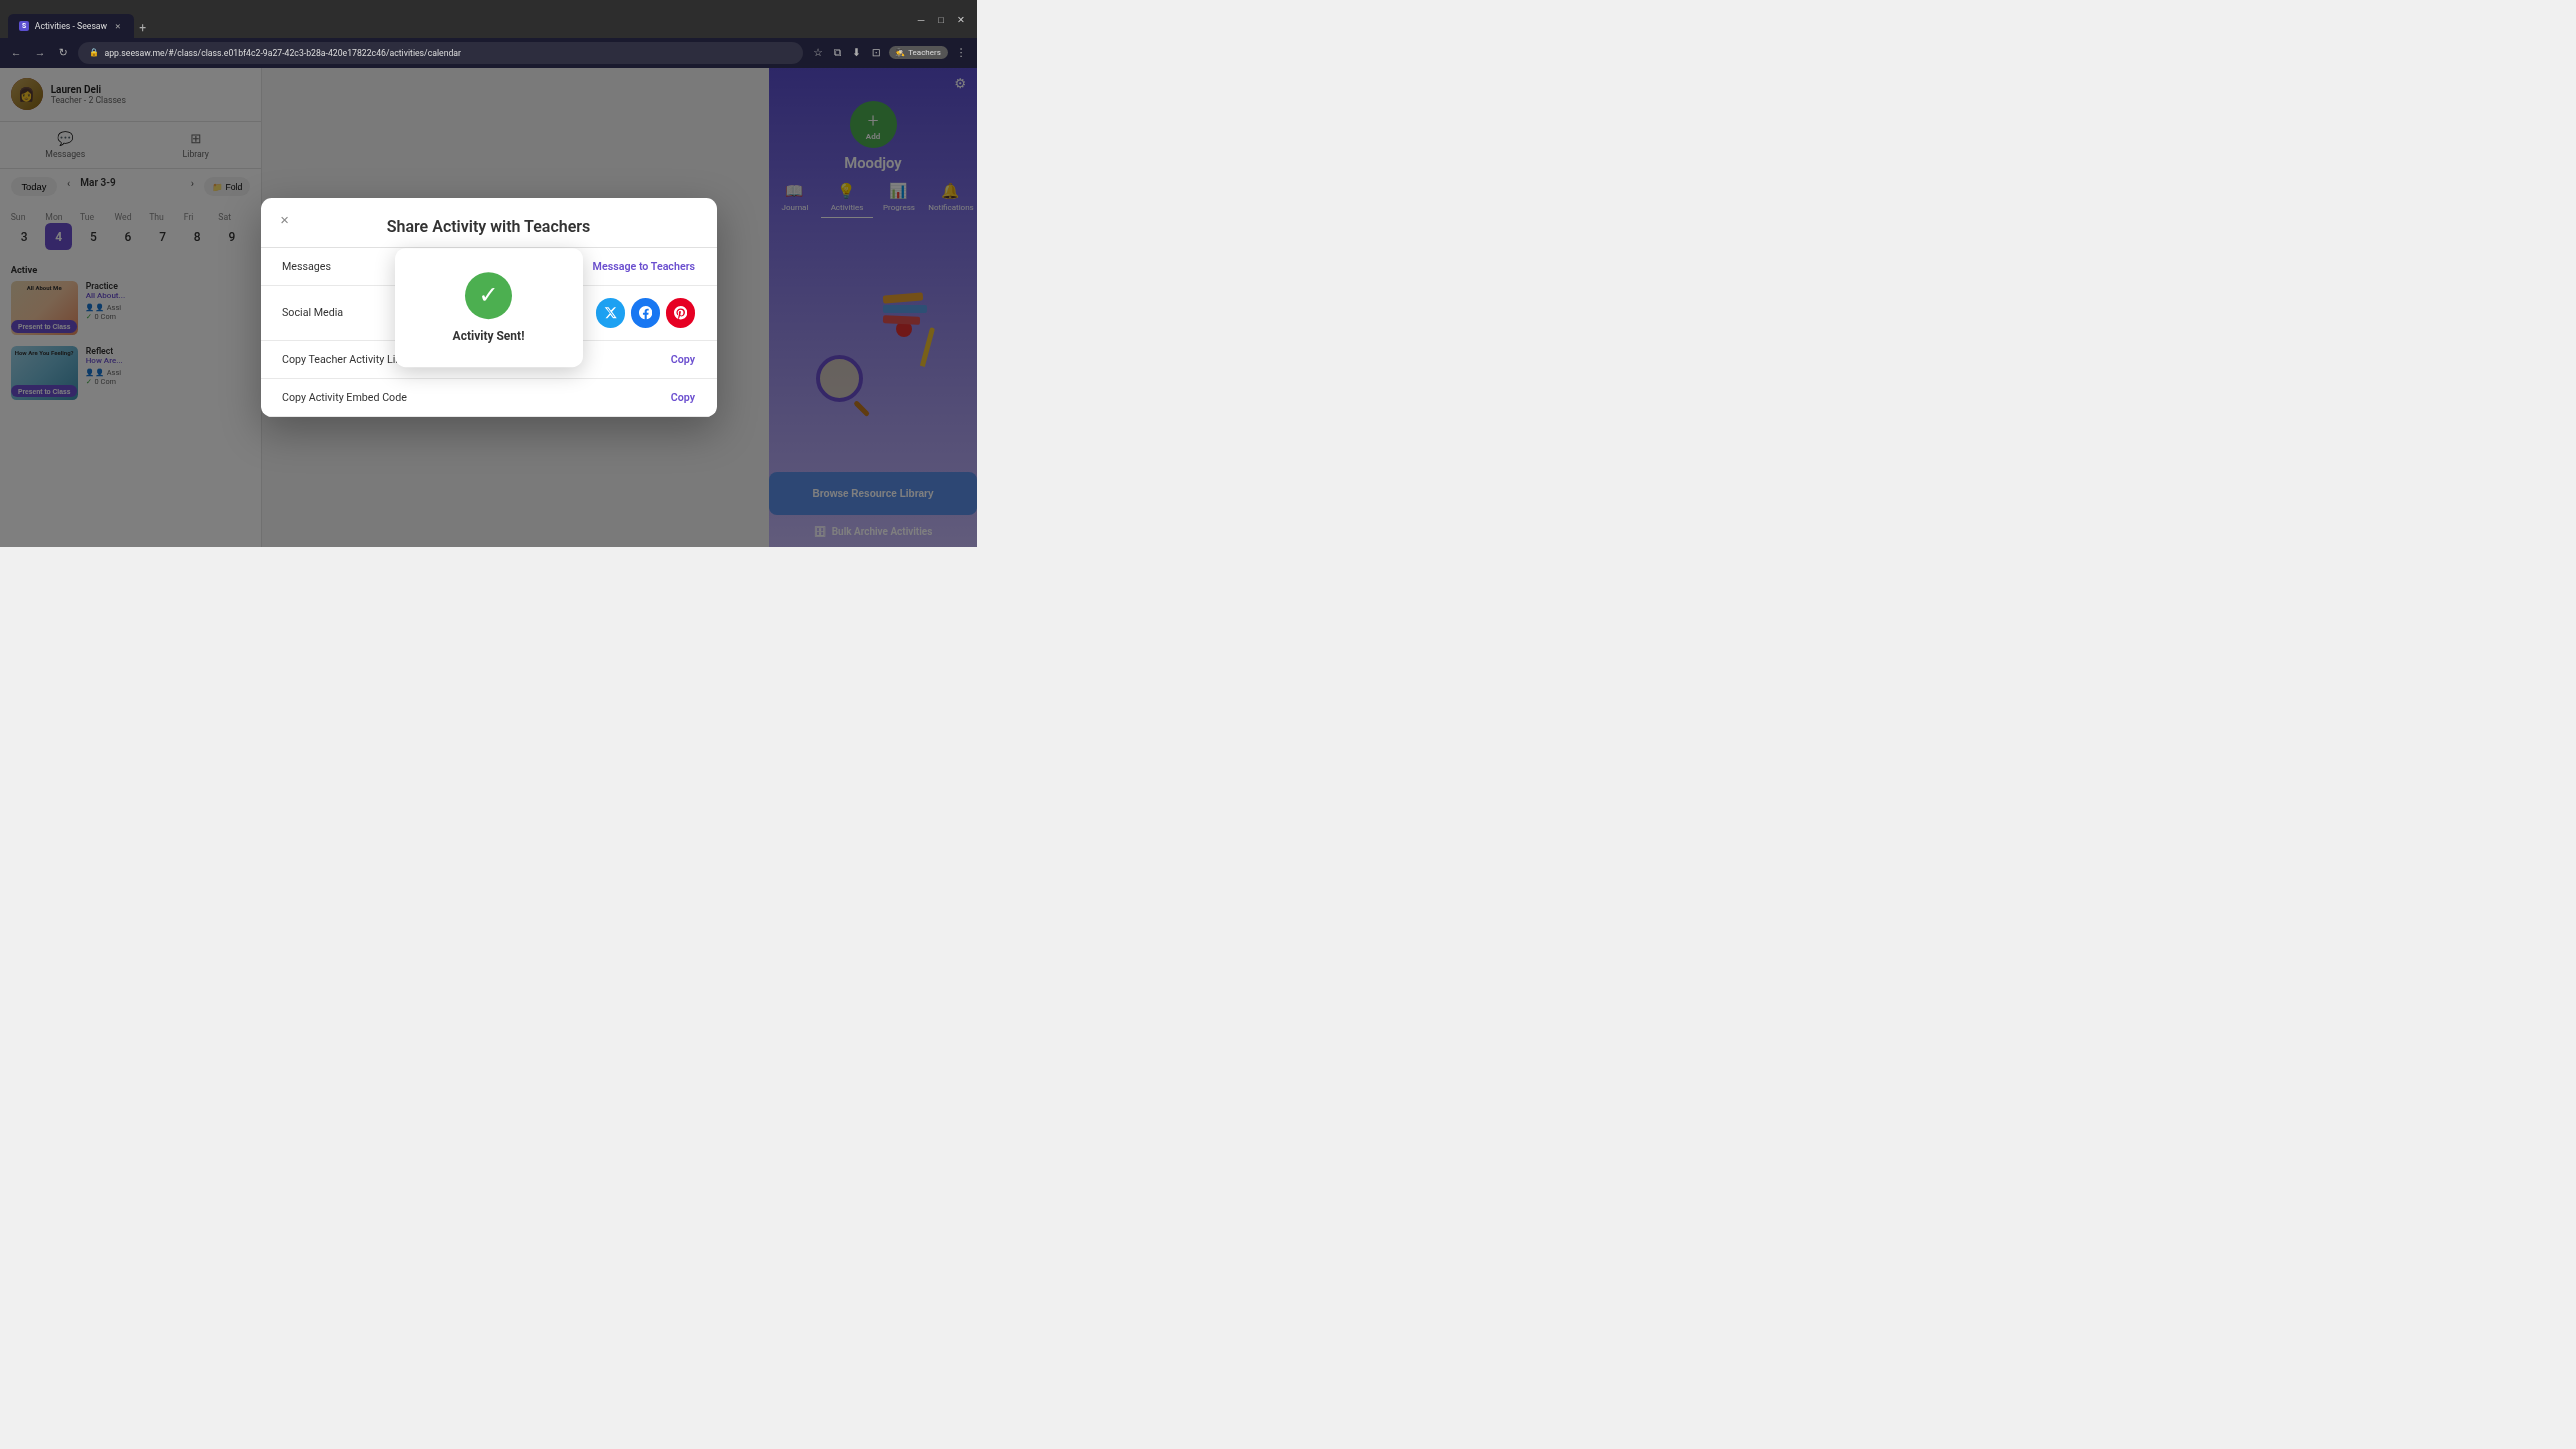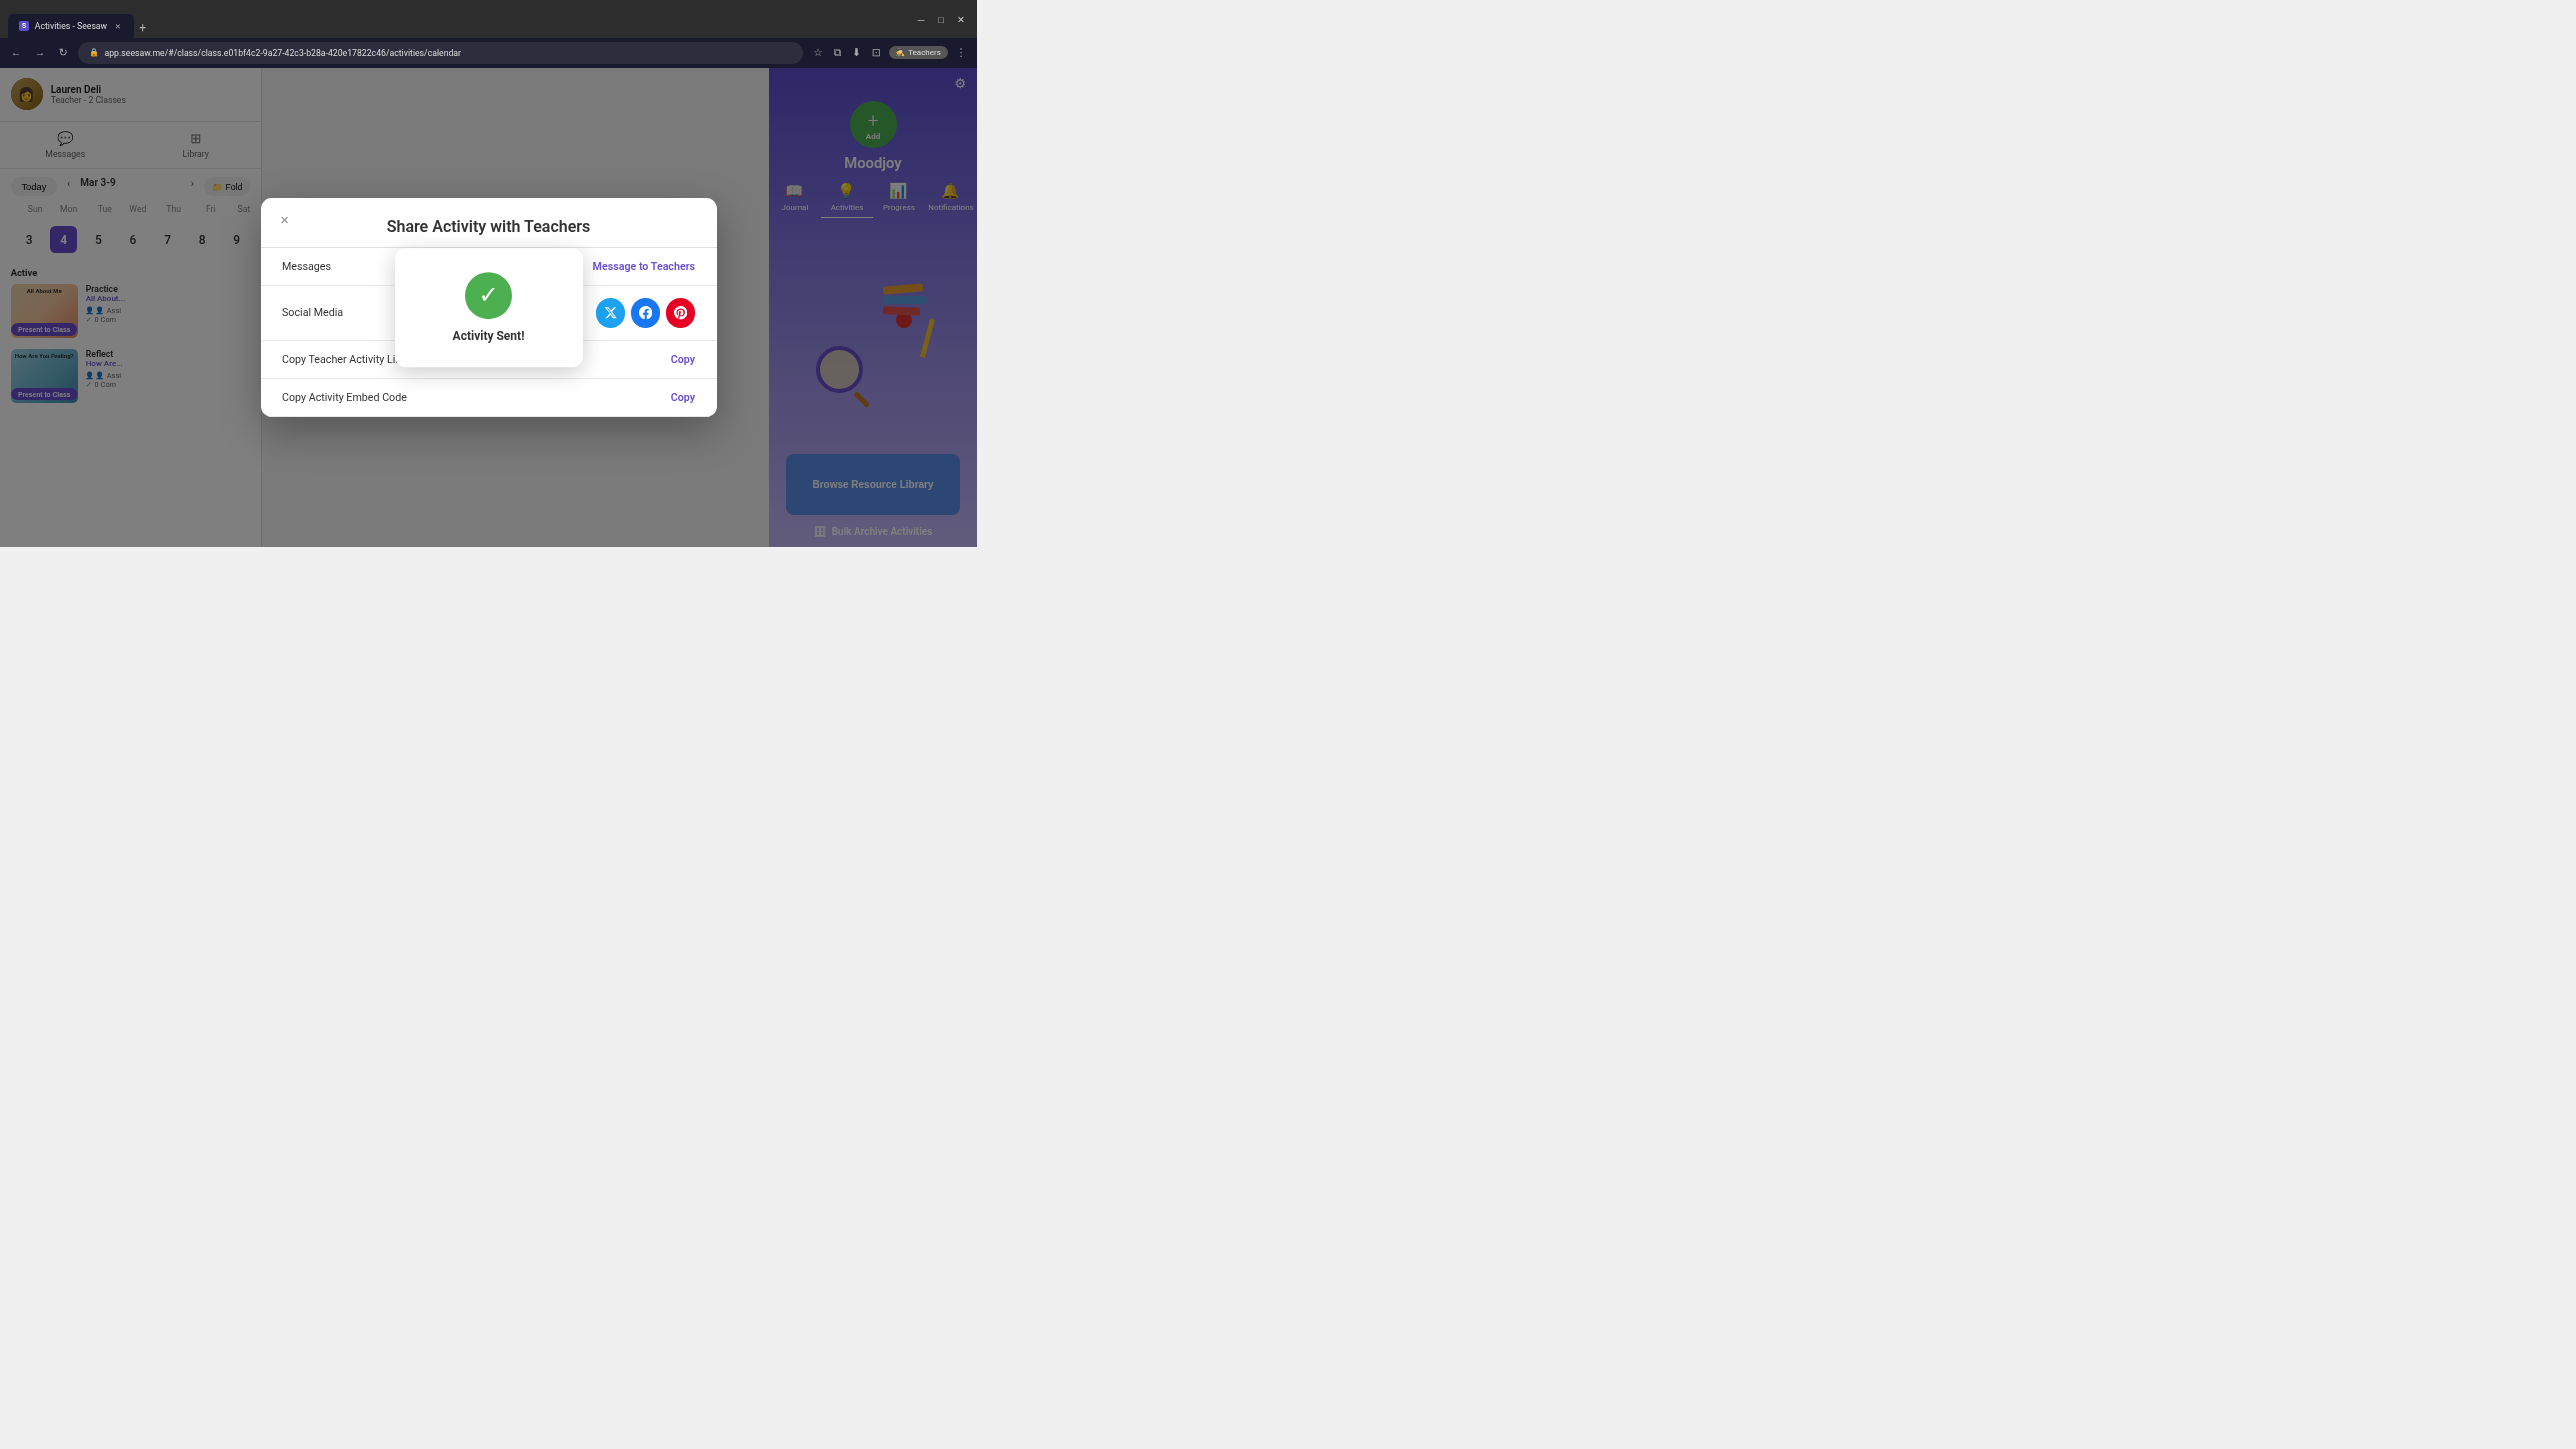--- a/index.html
+++ b/index.html
@@ -243,22 +243,23 @@
       gap: 2.7px;
     }
     .week-grid {
       display: flex;
       gap: 2.7px;
     }
     .day-cell {
       flex: 1;
       display: flex;
       flex-direction: column;
-      align-items: flex-end;
-      gap: 12px;
+      align-items: flex-start;
+      gap: 1px;
+      margin-top: 8px;
     }
     .day-label { font-size: 8.7px; color: #888; }
     .day-number {
       width: 27px;
       height: 27px;
       border-radius: 5.4px;
       display: flex;
       align-items: center;
       justify-content: center;
       font-size: 12px;
@@ -421,26 +422,26 @@
     .resource-illustration {
       flex: 1;
       display: flex;
       align-items: center;
       justify-content: center;
     }
     .browse-btn {
       background: #5b8fe8;
       color: white;
       border: none;
-      padding: 25px 16px;
+      padding: 16px 16px;
       border-radius: 8px;
       font-size: 10px;
       font-weight: 600;
       cursor: pointer;
-      width: 174px;
+      width: 208px;
       text-align: center;
     }
     .bulk-archive {
       display: flex;
       align-items: center;
       gap: 5.4px;
       color: white;
       font-size: 10px;
       font-weight: 600;
       padding: 10.7px;

